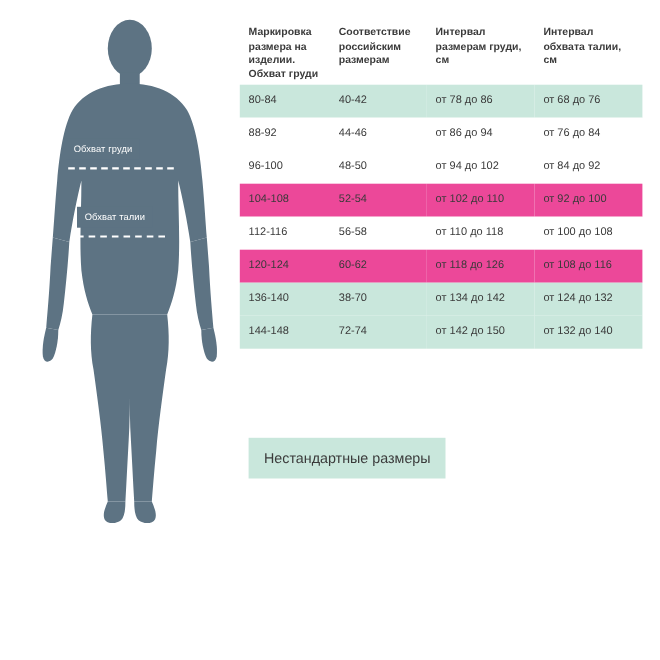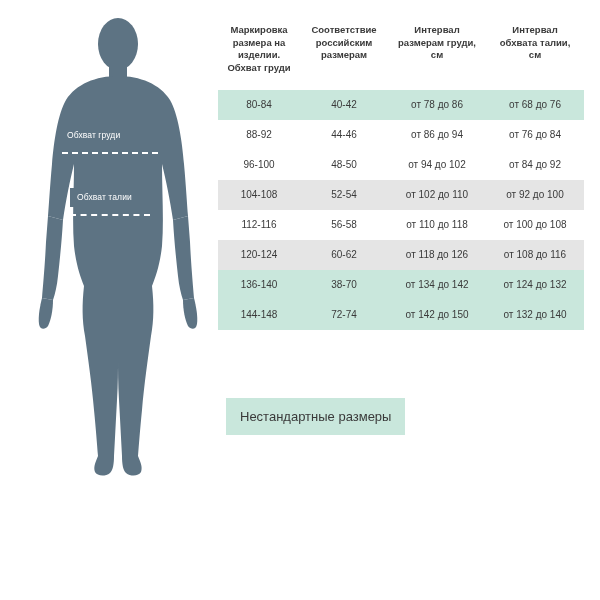--- a/index.html
+++ b/index.html
@@ -72,40 +72,39 @@
     left: 218px;
     top: 18px;
     width: 366px;
   }
   table.size-table {
     border-collapse: collapse;
     width: 366px;
     table-layout: fixed;
   }
   table.size-table th {
-    text-align: center;
+    text-align: left;
     vertical-align: top;
     font-size: 9.5px;
     font-weight: bold;
     color: #3a3a3a;
     line-height: 1.32;
-    padding: 6px 8px 16px 8px;
+    padding: 6px 8px 3px 8px;
     background: #ffffff;
   }
   table.size-table td {
     font-size: 10px;
     color: #3a3a3a;
     padding: 9px 8px;
     background: #ffffff;
     vertical-align: middle;
     line-height: 1.2;
-    text-align: center;
   }
   table.size-table tr.alt td {
-    background: #e5e5e5;
+    background: #ec4899;
   }
   table.size-table tr.hl td {
     background: #c9e7dc;
   }
   .col0 { width: 82px; }
   .col1 { width: 88px; }
   .col2 { width: 98px; }
   .col3 { width: 98px; }
 
   .nonstandard {

